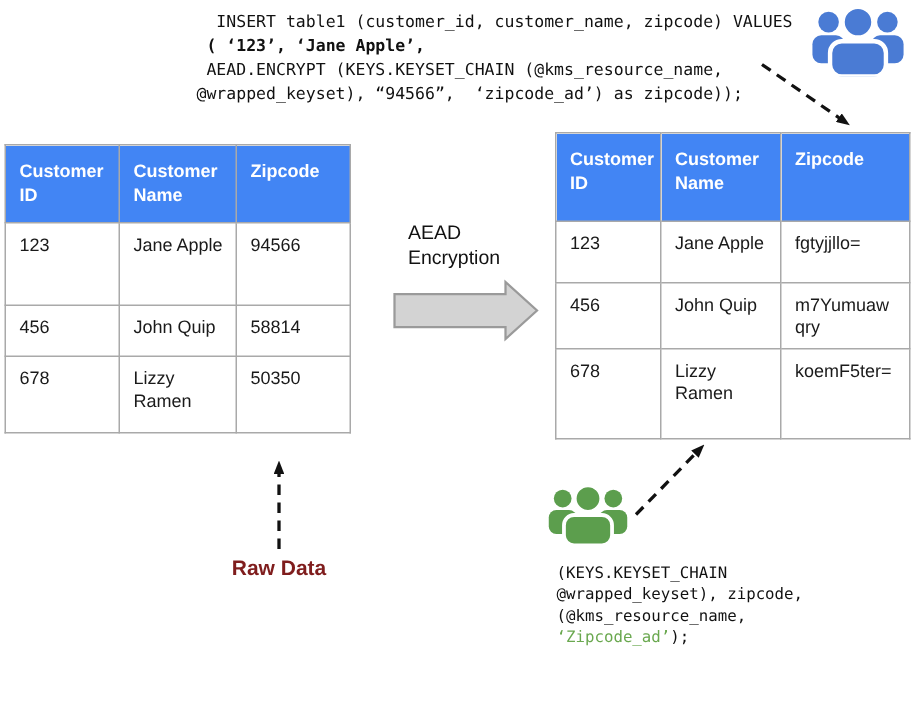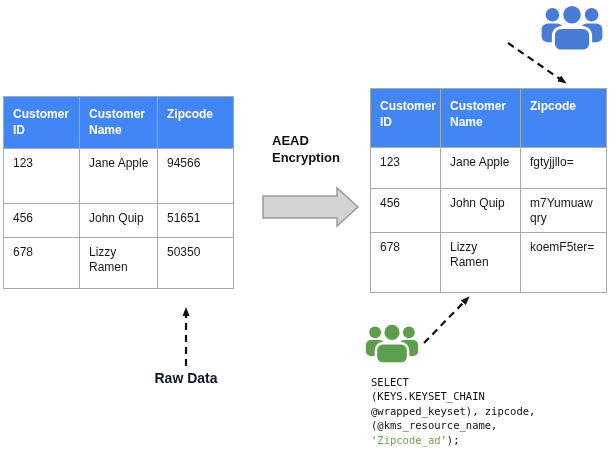--- a/index.html
+++ b/index.html
@@ -35,36 +35,37 @@
   .dtable td.zip{overflow-wrap:anywhere;word-break:break-all;}
   .t-left{left:3px;top:96px;width:230px;}
   .t-left col.c1{width:76px;} .t-left col.c2{width:78px;} .t-left col.c3{width:76px;}
   .t-left tr.hr{height:52px;} .t-left tr.r1{height:55px;}
   .t-left tr.r2{height:34px;} .t-left tr.r3{height:51px;}
   .t-right{left:370px;top:88px;width:236px;}
   .t-right col.c1{width:70px;} .t-right col.c2{width:80px;} .t-right col.c3{width:86px;}
   .t-right tr.hr{height:59px;} .t-right tr.r1{height:41px;}
   .t-right tr.r2{height:44px;} .t-right tr.r3{height:60px;}
   
-  .aead-label{position:absolute;left:272px;top:132px;width:92px;
-    font-weight:bold;font-size:13px;line-height:17px;color:#111;}
+  .aead-label{position:absolute;left:272px;top:146px;width:92px;
+    font-weight:normal;font-size:13px;line-height:17px;color:#111;}
   .rawdata-label{position:absolute;left:136px;top:370px;width:100px;
-    text-align:center;font-weight:bold;font-size:14px;color:#0f172a;}
+    text-align:center;font-weight:bold;font-size:14px;color:#7f1d1d;}
   
   .users{position:absolute;}
   .users-blue{left:539px;top:2px;width:66px;height:49px;color:var(--users-blue);}
   .users-green{left:365px;top:317px;width:54px;height:51px;color:var(--users-green);}
   
   .overlay{position:absolute;left:0;top:0;width:609px;height:469px;pointer-events:none;}
 </style>
 </head>
 <body>
 
 <div class="canvas">
 
+  <pre class="sql sql-insert"><span class="ln">  INSERT table1 (customer_id, customer_name, zipcode) VALUES</span><span class="ln bold"> ( ‘123’, ‘Jane Apple’,</span><span class="ln"> AEAD.ENCRYPT (KEYS.KEYSET_CHAIN (@kms_resource_name,</span><span class="ln">@wrapped_keyset), “94566”,  ‘zipcode_ad’) as zipcode));</span></pre>
 
   <svg class="users users-blue" viewBox="0 0 64 50" aria-hidden="true">
     <circle cx="12" cy="13" r="7" fill="currentColor"></circle>
     <circle cx="52" cy="13" r="7" fill="currentColor"></circle>
     <rect x="1" y="22" width="22" height="19" rx="6" fill="currentColor"></rect>
     <rect x="41" y="22" width="22" height="19" rx="6" fill="currentColor"></rect>
     <circle cx="32" cy="13" r="10.5" fill="currentColor" stroke="#fff" stroke-width="3"></circle>
     <rect x="13" y="26" width="38" height="24" rx="8" fill="currentColor" stroke="#fff" stroke-width="3"></rect>
   </svg>
 
@@ -83,21 +84,21 @@
     </thead>
     <tbody>
       <tr class="r1">
         <td>123</td>
         <td>Jane Apple</td>
         <td class="zip">94566</td>
       </tr>
       <tr class="r2">
         <td>456</td>
         <td>John Quip</td>
-        <td class="zip">51651</td>
+        <td class="zip">58814</td>
       </tr>
       <tr class="r3">
         <td>678</td>
         <td>Lizzy Ramen</td>
         <td class="zip">50350</td>
       </tr>
     </tbody>
   </table>
 
   <table class="dtable t-right">
@@ -158,15 +159,15 @@
 
   <svg class="users users-green" viewBox="0 0 64 50" aria-hidden="true">
     <circle cx="12" cy="13" r="7" fill="currentColor"></circle>
     <circle cx="52" cy="13" r="7" fill="currentColor"></circle>
     <rect x="1" y="22" width="22" height="19" rx="6" fill="currentColor"></rect>
     <rect x="41" y="22" width="22" height="19" rx="6" fill="currentColor"></rect>
     <circle cx="32" cy="13" r="10.5" fill="currentColor" stroke="#fff" stroke-width="3"></circle>
     <rect x="13" y="26" width="38" height="24" rx="8" fill="currentColor" stroke="#fff" stroke-width="3"></rect>
   </svg>
 
-  <pre class="sql sql-select"><span class="ln">SELECT</span><span class="ln">(KEYS.KEYSET_CHAIN</span><span class="ln">@wrapped_keyset), zipcode,</span><span class="ln">(@kms_resource_name,</span><span class="ln"><span class="green">‘Zipcode_ad’</span><span>);</span></span></pre>
+  <pre class="sql sql-select"><span class="ln">(KEYS.KEYSET_CHAIN</span><span class="ln">@wrapped_keyset), zipcode,</span><span class="ln">(@kms_resource_name,</span><span class="ln"><span class="green">‘Zipcode_ad’</span><span>);</span></span></pre>
 
 </div>
 
 </body></html>

